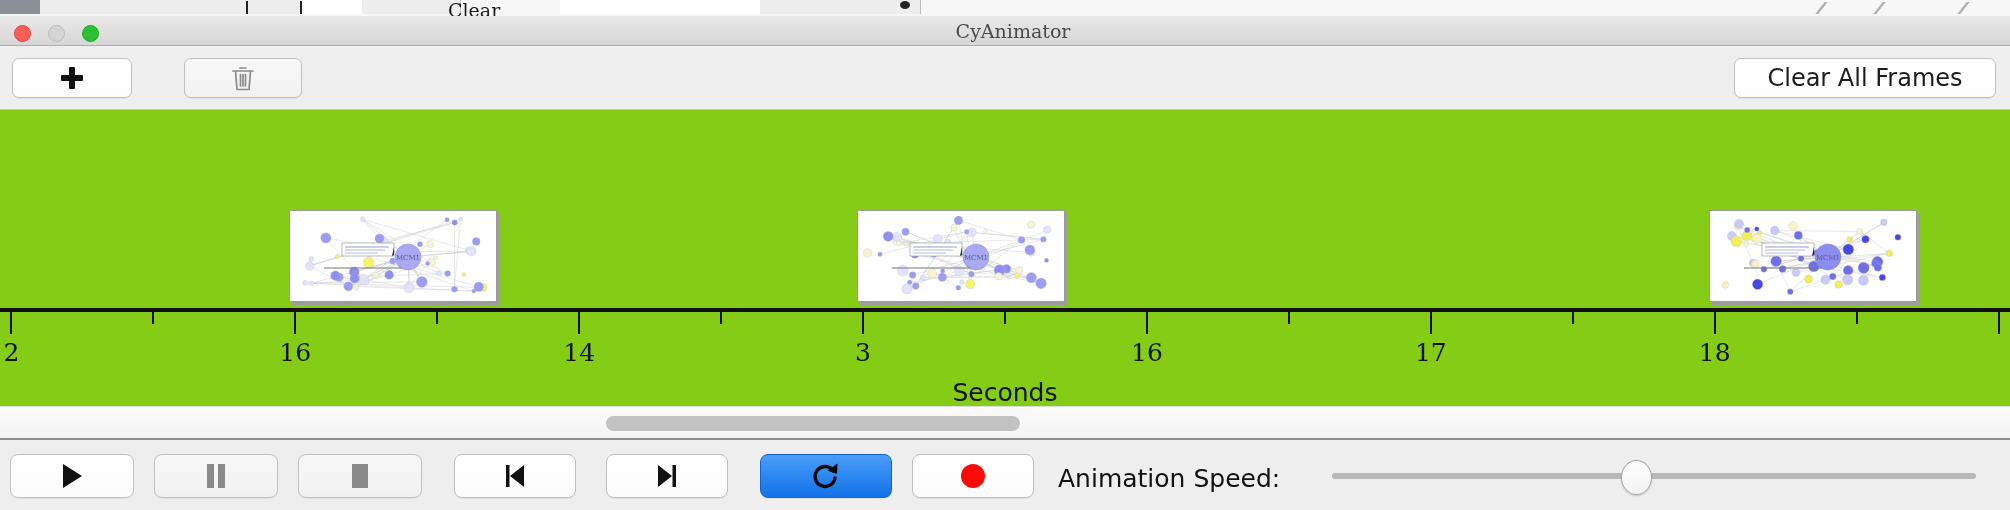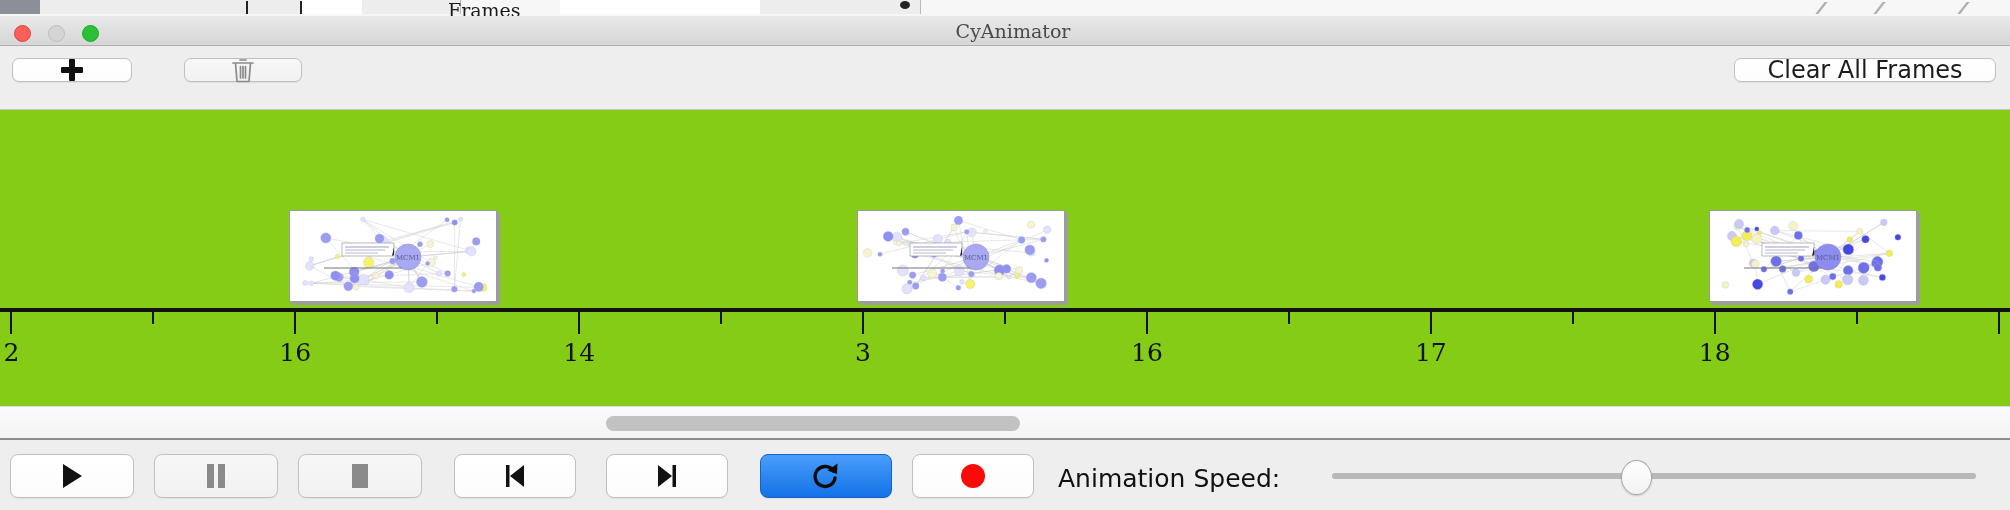--- a/index.html
+++ b/index.html
@@ -89,21 +89,21 @@
     position: absolute;
     left: 0; top: 46px;
     width: 2010px; height: 64px;
     background: #eeeeee;
     border-bottom: 1px solid #c4c4c4;
     box-sizing: border-box;
   }
   .tbtn {
     position: absolute;
     top: 12px;
-    height: 24px;
+    height: 40px;
     border-radius: 7px;
     border: 1px solid #c0c0c0;
     box-shadow: 0 1px 1px rgba(0,0,0,0.06);
     display: flex;
     align-items: center;
     justify-content: center;
     box-sizing: border-box;
     cursor: default;
   }
   .tbtn.enabled  { background: linear-gradient(to bottom,#ffffff,#fdfdfd); }
@@ -276,21 +276,21 @@
   <div class="bg-chip" style="left:78px;width:110px;"></div>
   <div class="bg-chip" style="left:188px;width:56px;"></div>
   <div class="bg-chip" style="left:244px;width:58px;"></div>
   <div class="bg-chip white" style="left:302px;width:60px;"></div>
   <div class="bg-chip" style="left:362px;width:98px;"></div>
   <div class="bg-chip white" style="left:560px;width:200px;"></div>
   <div class="bg-chip" style="left:760px;width:160px;"></div>
   <div class="bg-tick" style="left:246px;"></div>
   <div class="bg-tick" style="left:300px;"></div>
   <div class="bg-tick" style="left:900px;width:10px;height:8px;border-radius:50%;"></div>
-  <div class="bg-shape-label">Frames</div>
+  <div class="bg-shape-label">Clear</div>
   <div class="bg-slash" style="left:1820px;"></div>
   <div class="bg-slash" style="left:1878px;"></div>
   <div class="bg-slash" style="left:1962px;"></div>
 </div>
 
 <div class="titlebar">
   <div class="traffic close"></div>
   <div class="traffic min"></div>
   <div class="traffic max"></div>
   <div class="window-title">CyAnimator</div>
@@ -653,20 +653,21 @@
       <div class="tick-label" style="left: 1714.75px;">18</div>
       <div class="tick major" style="left: 1997.64px;"></div>
       <div class="tick minor" style="left: 152.305px;"></div>
       <div class="tick minor" style="left: 436.203px;"></div>
       <div class="tick minor" style="left: 720.102px;"></div>
       <div class="tick minor" style="left: 1004px;"></div>
       <div class="tick minor" style="left: 1287.9px;"></div>
       <div class="tick minor" style="left: 1571.8px;"></div>
       <div class="tick minor" style="left: 1855.69px;"></div>
     </div>
+  <div class="axis-title">Seconds</div>
 </div>
 
 <div class="scroll-track">
   <div class="scroll-thumb" style="left: 606.48px;"></div>
 </div>
 
 <div class="playbar">
 
   <div class="pbtn enabled" id="btn-play">
     <svg width="26" height="28" viewBox="0 0 26 28">

